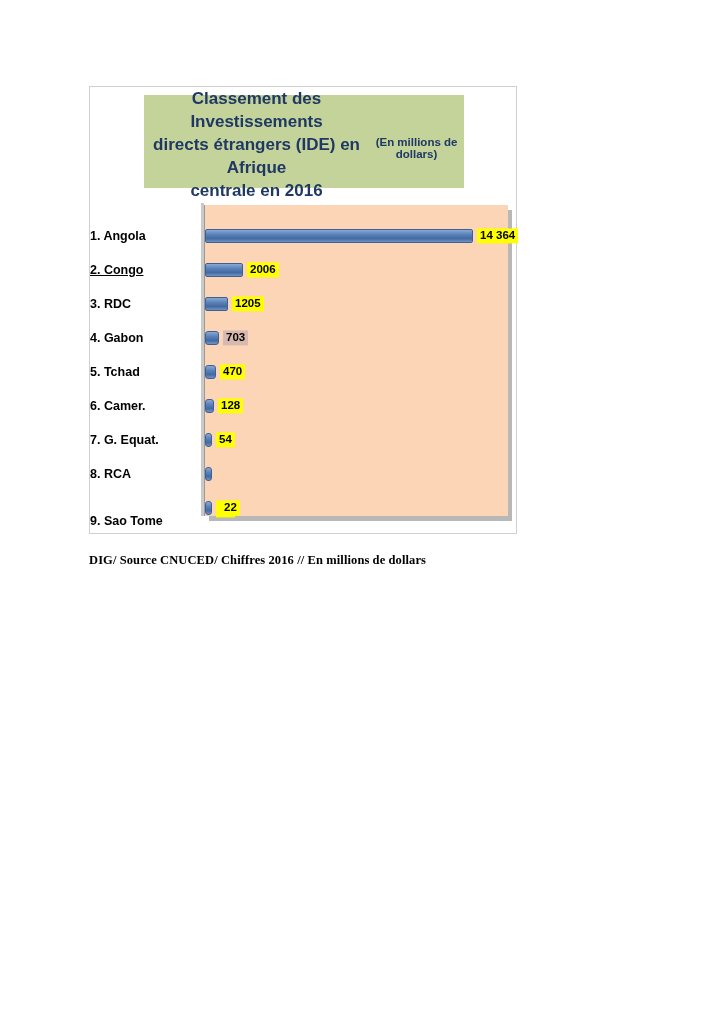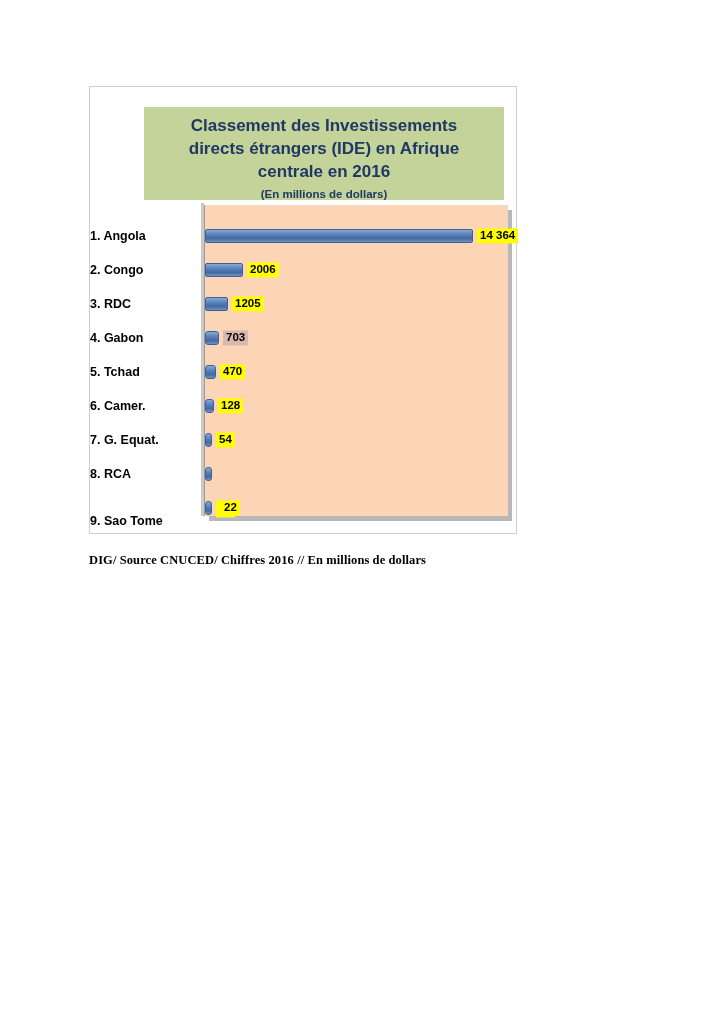--- a/index.html
+++ b/index.html
@@ -29,27 +29,27 @@
     width: 428px;
     height: 448px;
     border: 1px solid #d0d0d0;
     background: #ffffff;
     box-sizing: border-box;
   }
   
   .title-box {
     position: absolute;
     left: 54px;
-    top: 20px;
-    width: 360px;
+    top: 8px;
+    width: 320px;
     height: 93px;
     background: #c3d39a;
     box-sizing: border-box;
     display: flex;
-    flex-direction: column;
+    flex-direction: row;
     align-items: center;
     justify-content: flex-start;
     padding-top: 8px;
   }
   .title-text {
     font-size: 17px;
     font-weight: bold;
     color: #1f3864;
     text-align: center;
     line-height: 1.35;
@@ -175,21 +175,21 @@
       <div class="subtitle-text">(En millions de dollars)</div>
     </div>
 
     <div class="plot-wrap">
       <div class="plot-shadow"></div>
       <div class="plot-area"></div>
       <div class="axis-left"></div>
 
       <div class="cat-labels">
         <div class="cat-label" style="top:31px;">1. Angola</div>
-        <div class="cat-label" style="top:65px;">2. Congo</div>
+        <div class="cat-label" style="top:65px;text-decoration:underline;">2. Congo</div>
         <div class="cat-label" style="top:99px;">3. RDC</div>
         <div class="cat-label" style="top:133px;">4. Gabon</div>
         <div class="cat-label" style="top:167px;">5. Tchad</div>
         <div class="cat-label" style="top:201px;">6. Camer.</div>
         <div class="cat-label" style="top:235px;">7. G. Equat.</div>
         <div class="cat-label" style="top:269px;">8. RCA</div>
         <div class="cat-label" style="top:316px;">9. Sao Tome</div>
       </div>
 
       <div class="bars">

